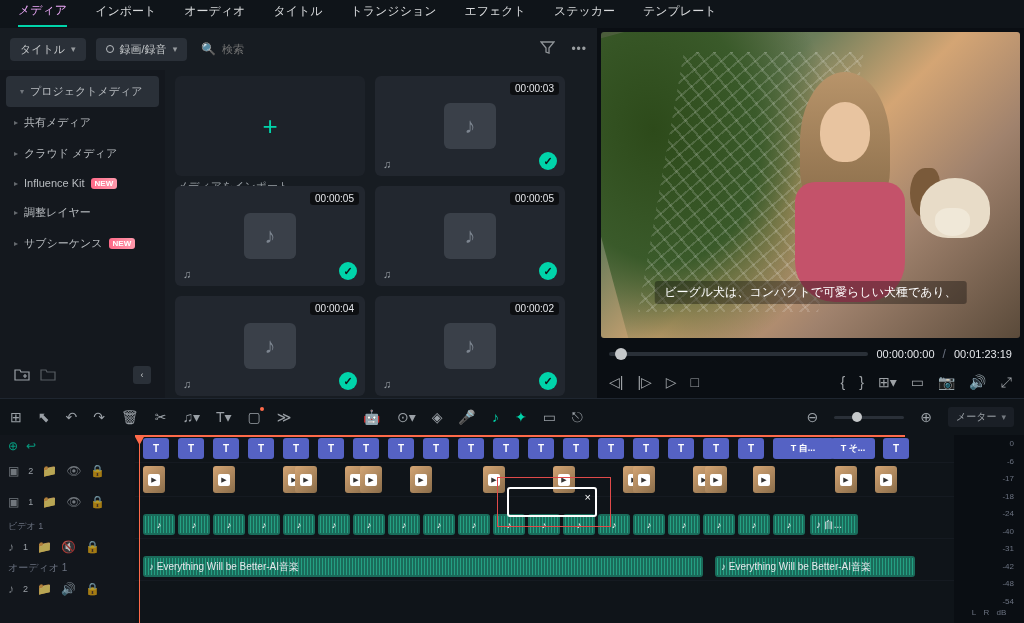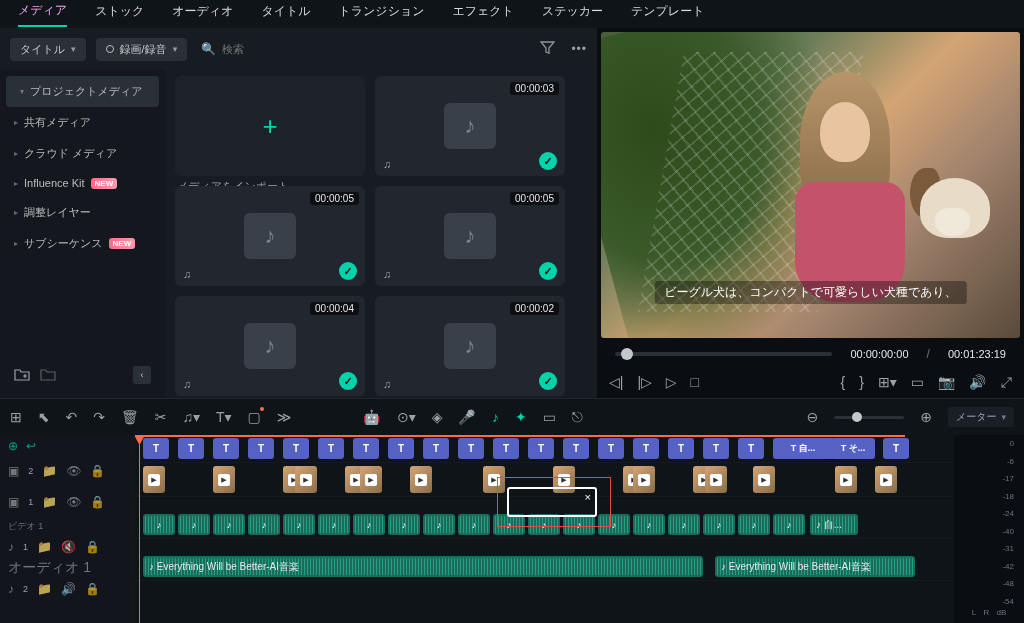--- a/index.html
+++ b/index.html
@@ -50,21 +50,21 @@
   .woman { position: absolute; right: 90px; top: 40px; width: 150px; height: 240px; }
   .woman .hair { position: absolute; left: 20px; top: 0; width: 90px; height: 140px; background: linear-gradient(180deg,#b8946a,#8a6d4a); border-radius: 50% 50% 30% 30%; }
   .woman .face { position: absolute; left: 40px; top: 30px; width: 50px; height: 60px; background: #e8c4a0; border-radius: 50% 50% 45% 45%; }
   .woman .body { position: absolute; left: 15px; top: 110px; width: 110px; height: 120px; background: #c4526a; border-radius: 20px 20px 40px 40px; }
   .dog { position: absolute; right: 0; bottom: 60px; width: 110px; height: 120px; }
   .dog .head { position: absolute; left: 10px; top: 20px; width: 70px; height: 60px; background: #e8dcc8; border-radius: 50% 50% 40% 40%; }
   .dog .ear { position: absolute; left: 0; top: 10px; width: 30px; height: 50px; background: #7a5a3a; border-radius: 50% 30% 50% 50%; }
   .dog .snout { position: absolute; left: 25px; top: 50px; width: 35px; height: 28px; background: #f0e8d8; border-radius: 40% 40% 50% 50%; }
   .hammock { position: absolute; left: 60px; top: 20px; width: 180px; height: 260px; background: repeating-linear-gradient(45deg, rgba(255,255,255,.15) 0 2px, transparent 2px 12px), repeating-linear-gradient(-45deg, rgba(255,255,255,.15) 0 2px, transparent 2px 12px); transform: skewX(-10deg); }
   .subtitle { position: absolute; bottom: 34px; left: 50%; transform: translateX(-50%); background: rgba(0,0,0,.35); color: #fff; padding: 3px 10px; font-size: 12px; border-radius: 3px; white-space: nowrap; }
-  .scrub { height: 24px; display: flex; align-items: center; padding: 0 18px; gap: 18px; }
+  .scrub { height: 24px; display: flex; align-items: center; padding: 0 12px; gap: 8px; }
   .scrub-track { flex: 1; height: 4px; background: #2a3038; border-radius: 2px; position: relative; }
   .scrub-head { position: absolute; left: 6px; top: -4px; width: 12px; height: 12px; background: #c5c8ca; border-radius: 50%; }
   .tc { font-size: 11px; color: #e5e7eb; }
   .slash { color: #6b7280; }
   .pv-ctrl { height: 32px; display: flex; align-items: center; padding: 0 12px; gap: 14px; color: #b8bcc0; }
   .pv-ctrl .sp { flex: 1; }
   .pv-ico { cursor: pointer; font-size: 14px; opacity: .85; }
 
   
   .timeline { flex: 1; display: flex; flex-direction: column; background: #0f1419; border-top: 1px solid #1f2630; }
@@ -115,21 +115,21 @@
   .meter-scale { flex: 1; display: flex; flex-direction: column; justify-content: space-between; align-items: flex-end; padding-right: 4px; }
   .meter-lr { display: flex; justify-content: space-around; padding: 2px 8px; }
 </style>
 </head>
 <body>
 
 <div class="app">
 
   <div class="top-tabs">
     <div class="top-tab active">メディア</div>
-    <div class="top-tab">ストック</div>
+    <div class="top-tab">インポート</div>
     <div class="top-tab">オーディオ</div>
     <div class="top-tab">タイトル</div>
     <div class="top-tab">トランジション</div>
     <div class="top-tab">エフェクト</div>
     <div class="top-tab">ステッカー</div>
     <div class="top-tab">テンプレート</div>
   </div>
 
   <div class="media-row">
     <div class="media-left">
@@ -334,21 +334,21 @@
           <span class="th-ico">🔒</span>
         </div>
         <div class="th-row" style="height:14px;color:#6b7280;font-size:9px;">ビデオ 1</div>
         <div class="th-row">
           <span class="th-ico">♪</span>
             <span class="lbl">1</span>
           <span class="th-ico">📁</span>
           <span class="th-ico acc">🔇</span>
           <span class="th-ico">🔒</span>
         </div>
-        <div class="th-row" style="height:14px;color:#6b7280;font-size:14px;">オーディオ 1</div>
+        <div class="th-row" style="height:14px;color:#6b7280;font-size:10px;">オーディオ 1</div>
         <div class="th-row">
           <span class="th-ico">♪</span>
             <span class="lbl">2</span>
           <span class="th-ico">📁</span>
           <span class="th-ico">🔊</span>
           <span class="th-ico">🔒</span>
         </div>
       </div>
 
       <div class="tracks">

